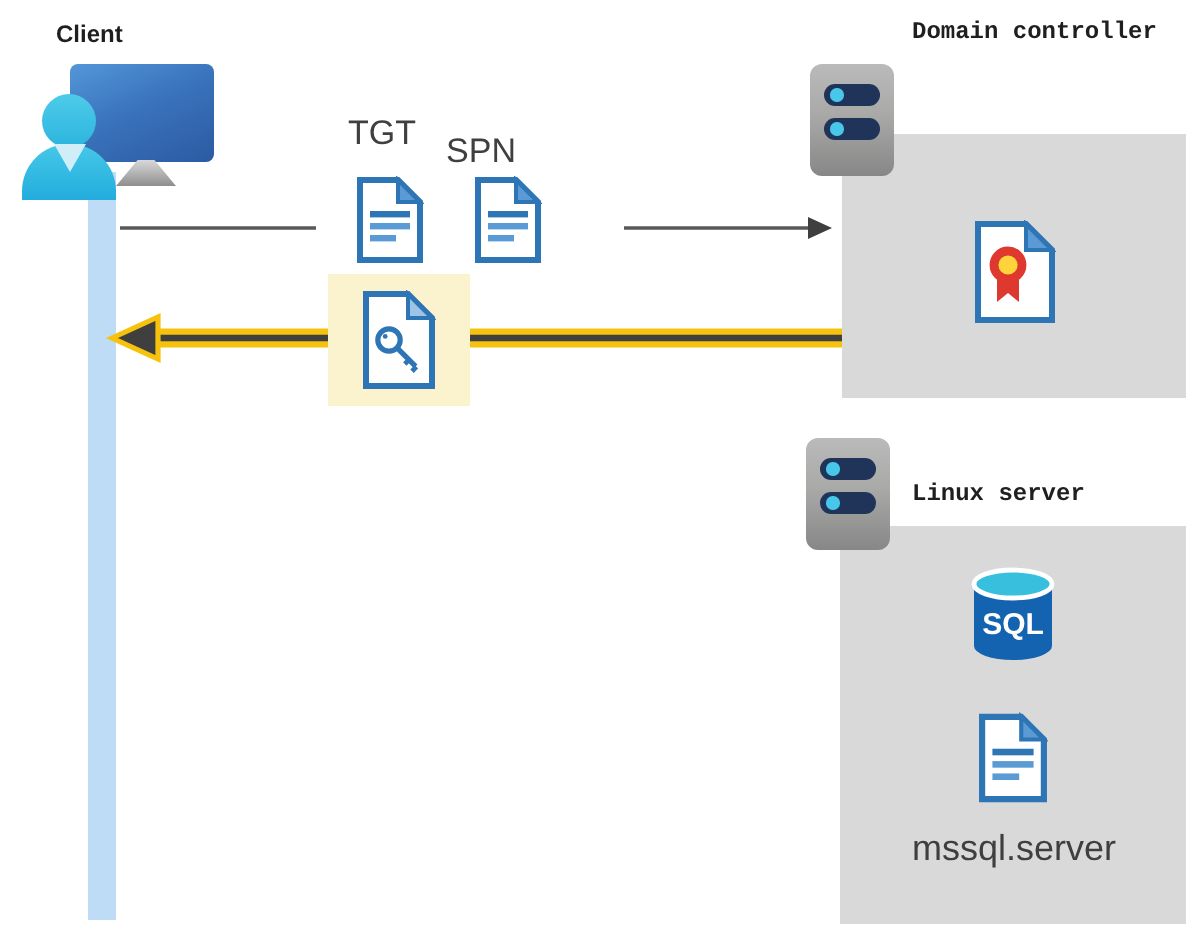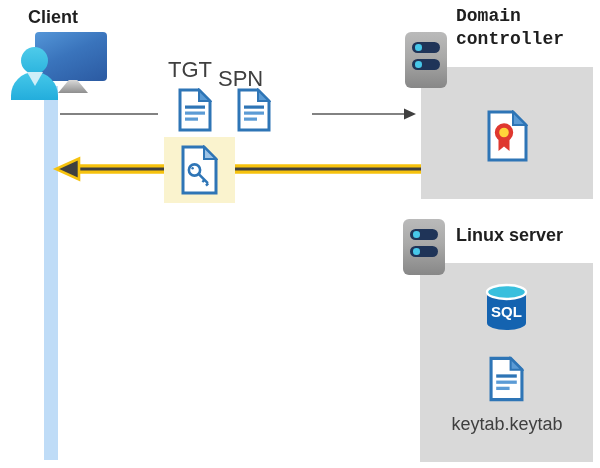--- a/index.html
+++ b/index.html
@@ -18,22 +18,22 @@
     --cert-yellow:#FFD43B;
     --server-pill:#1F3458;
     --server-dot:#47C7E9;
     --text-dark:#1F1F1F;
     --text-mid:#3F3F3F;
   }
   html,body{margin:0;padding:0;background:#fff;}
   body{font-family:"Liberation Sans", sans-serif;}
   #canvas{position:relative;width:600px;height:468px;background:#ffffff;overflow:hidden;}
   .abs{position:absolute;}
-  .title{font-weight:700;font-size:18px;line-height:23px;color:var(--text-dark);}
-  .small-label{font-size:22px;color:var(--text-mid);text-align:right;}
+  .title{font-weight:700;font-size:12px;line-height:23px;color:var(--text-dark);}
+  .small-label{font-size:17px;color:var(--text-mid);text-align:right;}
   .panel{background:var(--panel-gray);}
   .timeline{background:var(--timeline-blue);}
   .highlight{background:var(--highlight-yellow);}
   
   .monitor{background:linear-gradient(155deg,#5496d8 0%,#3a74bc 45%,#2b5aa2 100%);border-radius:4px;}
   .stand{background:linear-gradient(180deg,#d9d9d9 0%,#8e8e8e 100%);clip-path:polygon(36% 0,64% 0,100% 100%,0 100%);}
   .person-head{background:linear-gradient(180deg,#4ecbea,#2cb4de);border-radius:50%;}
   .person-body{background:linear-gradient(180deg,#46c8e9,#23addc);border-radius:24px 24px 0 0;}
   .person-collar{background:#cfeef8;clip-path:polygon(0 0,100% 0,50% 100%);}
   
@@ -114,21 +114,21 @@
       </div>
   </div>
 
   <svg class="abs" style="left:487px;top:110px;z-index:2;" width="41" height="52" viewBox="0 0 41 52">
     <path d="M2 2 h24 l13 13 v35 h-37 z" fill="#fff" stroke="var(--doc-blue)" stroke-width="3"></path>
     <path d="M26 2 l13 13 h-13 z" fill="var(--doc-blue-light)" stroke="var(--doc-blue)" stroke-width="2"></path>
     <polygon points="11.5,28 22.5,28 22.5,41 17,36.5 11.5,41" fill="var(--cert-red)"></polygon>
     <circle cx="17" cy="22.5" r="7" fill="var(--cert-yellow)" stroke="var(--cert-red)" stroke-width="4.4"></circle>
   </svg>
 
-  <div class="abs title" style="left:456px;top:224px;width:140px;">Linux server</div>
+  <div class="abs title" style="left:456px;top:236px;width:140px;font-family:Liberation Mono, monospace;">Linux server</div>
 
   <div class="abs panel" style="left:420px;top:263px;width:173px;height:199px;z-index:1;"></div>
 
   <div class="abs server" style="left:403px;top:219px;width:42px;height:56px;z-index:3;">
     <div class="pill" style="top:10px;">
         <div class="dot"></div>
       </div>
     <div class="pill" style="top:27px;">
         <div class="dot"></div>
       </div>
@@ -141,15 +141,15 @@
   </svg>
 
   <svg class="abs" style="left:489px;top:356px;z-index:2;" width="35" height="46" viewBox="0 0 34 44">
     <path d="M2 2 h19 l11 11 v29 h-30 z" fill="#fff" stroke="var(--doc-blue)" stroke-width="3"></path>
     <path d="M21 2 l11 11 h-11 z" fill="var(--doc-blue-light)" stroke="var(--doc-blue)" stroke-width="2"></path>
     <rect x="7" y="17.5" width="20" height="3.2" fill="var(--doc-blue)"></rect>
     <rect x="7" y="23.5" width="20" height="3.2" fill="var(--doc-blue-light)"></rect>
     <rect x="7" y="29.5" width="13" height="3.2" fill="var(--doc-blue-light)"></rect>
   </svg>
 
-  <div class="abs keytab-name" style="left:427px;top:414px;width:160px;z-index:2;">keytab.keytab</div>
+  <div class="abs keytab-name" style="left:427px;top:414px;width:160px;z-index:2;">mssql.server</div>
 
 </div>
 
 </body></html>

